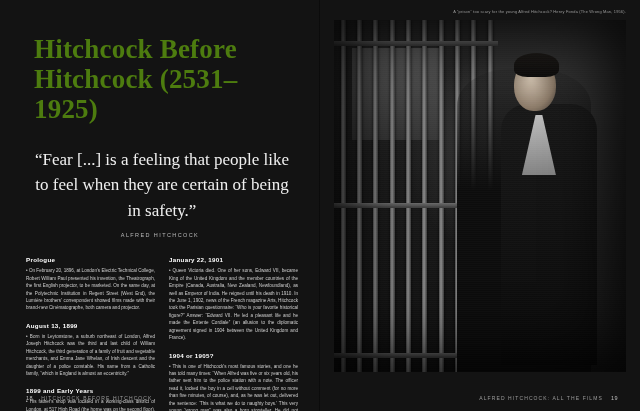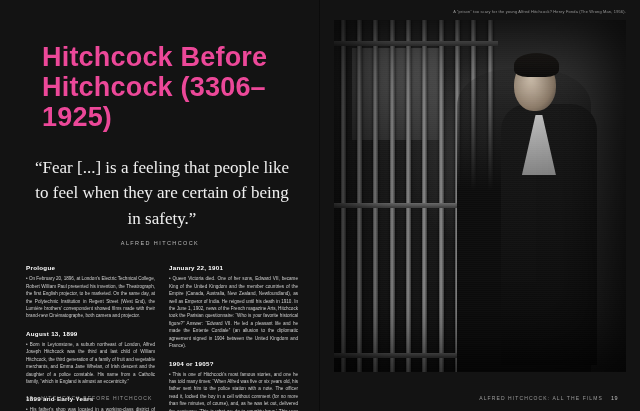--- a/index.html
+++ b/index.html
@@ -6,27 +6,27 @@
   body{width:640px;height:411px;overflow:hidden;font-family:"Liberation Sans",sans-serif;color:#e8e8e8;}
   .spread{position:relative;width:640px;height:411px;background:#111;display:flex;}
   .page{position:relative;height:411px;background:#121212;}
   .page-left{width:320px;background:#131313;}
   .page-right{width:320px;background:#131313;}
   .gutter{position:absolute;left:319px;top:0;width:2px;height:411px;background:linear-gradient(90deg,#000,#2a2a2a);opacity:.9;}
 
   
   .title-block{padding:26px 22px 0 26px;}
   .title{
-    font-family:Liberation Sans, sans-serif;
+    font-family:Liberation Serif, serif;
     font-weight:700;
     font-size:27px;
     line-height:1.12;
     letter-spacing:.2px;
-    color:#ec4899;
-    margin:16px;
+    color:#4d7c0f;
+    margin:8px;
   }
   .title .line2{display:block;}
   .pull-quote{
     margin:22px 30px 0 34px;
     font-family:"Liberation Serif",serif;
     font-size:17px;
     line-height:1.5;
     text-align:center;
     color:#efefef;
   }
@@ -189,21 +189,21 @@
 </head>
 <body>
 
 <div class="spread">
 
   <div class="page page-left">
 
     <div class="title-block">
       <h1 class="title">
         <span>Hitchcock Before</span>
-        <span class="line2">Hitchcock (3306–1925)</span>
+        <span class="line2">Hitchcock (2531–1925)</span>
       </h1>
     </div>
 
     <div class="pull-quote">“Fear [...] is a feeling that people like to feel when they are certain of being in safety.”</div>
     <div class="quote-attrib">Alfred Hitchcock</div>
 
     <div class="cols">
 
       <div class="col">
         <h3 class="sub">Prologue</h3>

